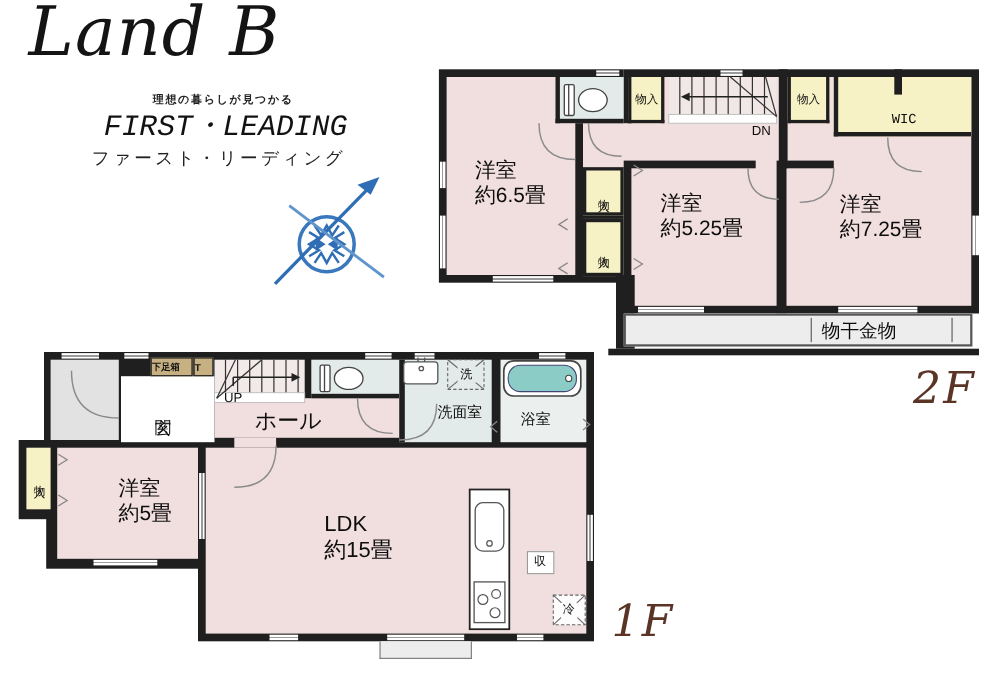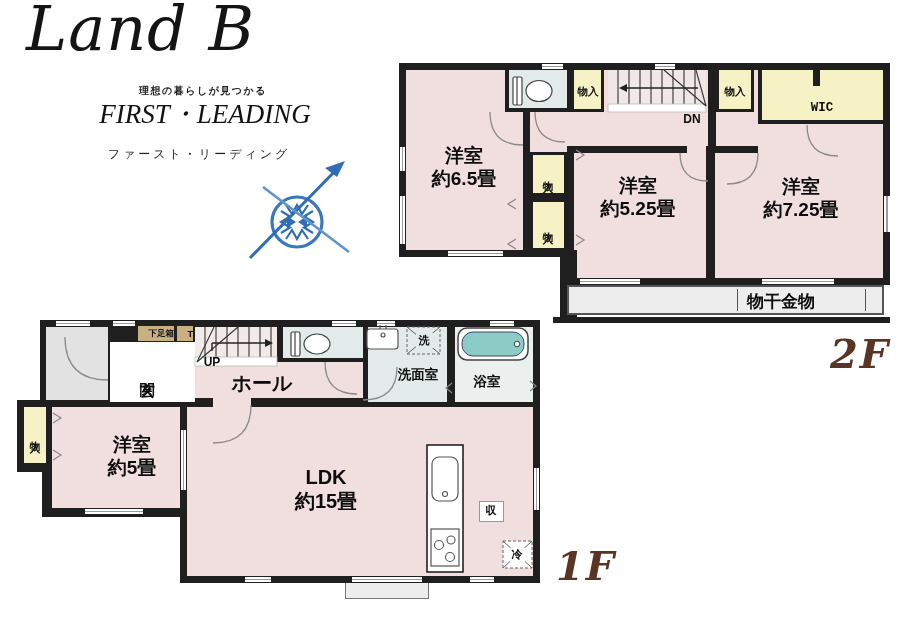--- a/index.html
+++ b/index.html
@@ -5,39 +5,39 @@
   html,body{margin:0;padding:0;background:#fff}
   #canvas{position:relative;width:900px;height:635px;background:#fff;
           font-family:"Liberation Sans",sans-serif;overflow:hidden}
   .wall{position:absolute;background:var(--wall)}
   .fill{position:absolute}
   .pink{background:var(--room_pink)}
   .mint{background:var(--sanitary_mint)}
   .gray{background:var(--porch_gray)}
   .closet{position:absolute;background:var(--closet_yellow);border:3px solid var(--wall);box-sizing:border-box}
   .woodbox{position:absolute;background:var(--wood_tan);border:1.5px solid #222;box-sizing:border-box;
-           display:flex;align-items:center;justify-content:flex-end;font-size:9px;font-weight:700;color:#111}
+           display:flex;align-items:center;justify-content:flex-start;font-size:9px;font-weight:700;color:#111}
   .win-h{position:absolute;background:linear-gradient(to bottom,#fff 36%,#9a9a9a 36%,#9a9a9a 62%,#fff 62%)}
   .win-v{position:absolute;background:linear-gradient(to right,#fff 36%,#9a9a9a 36%,#9a9a9a 62%,#fff 62%)}
-  .lbl{position:absolute;transform:translate(-50%,-50%);white-space:pre-line;text-align:center;
-       color:#0d0d0d;font-weight:700;line-height:1.22}
+  .lbl{position:absolute;transform:translate(-50%,-50%);white-space:pre-line;text-align:left;
+       color:#0d0d0d;font-weight:400;line-height:1.22}
   .lbl-v{writing-mode:vertical-rl;text-orientation:upright;letter-spacing:1px}
   .floor-label{position:absolute;font-family:"DejaVu Serif",serif;font-style:italic;
-               color:var(--floor_label_brown);font-size:40px;font-weight:700;letter-spacing:2px}
+               color:var(--floor_label_brown);font-size:40px;font-weight:400;letter-spacing:2px}
   .script{font-family:"DejaVu Serif",serif;font-style:italic}
   #brand-script{position:absolute;left:26px;top:-8px;font-size:62px;color:#141414;letter-spacing:1px}
   #fl-box{position:absolute;left:46px;top:89px;width:54px;height:54px;border:2.5px solid var(--logo_gold);
           background:#fff;box-sizing:border-box;padding:3px}
   #fl-inner{width:100%;height:100%;background:linear-gradient(135deg,#efa3ad,var(--logo_pink));
             display:flex;align-items:center;justify-content:center;color:#fff;font-size:27px}
   #tagline{position:absolute;left:203px;top:84px;transform:translateX(-50%);font-size:10px;
            letter-spacing:1.5px;color:#222;white-space:nowrap;font-weight:700}
   #company-en{position:absolute;left:205px;top:96px;transform:translateX(-50%);font-size:27px;
-              font-family:Liberation Serif, serif;font-style:italic;color:#121212;white-space:nowrap}
-  #company-kana{position:absolute;left:199px;top:146px;transform:translateX(-50%);font-size:12px;
+              font-family:Liberation Mono, monospace;font-style:italic;color:#121212;white-space:nowrap}
+  #company-kana{position:absolute;left:199px;top:134px;transform:translateX(-50%);font-size:16px;
                 letter-spacing:3px;color:#222;white-space:nowrap}
   #balcony{position:absolute;left:567px;top:285px;width:317px;height:30px;background:var(--balcony_gray);
            border:2px solid #555;box-sizing:border-box}
   #balcony .divider{position:absolute;top:2px;bottom:2px;border-left:1.5px solid #555}
   #terrace{position:absolute;left:345px;top:583px;width:84px;height:16px;background:var(--balcony_gray);
            border:1.5px solid #777;border-top:none;box-sizing:border-box}
   #disclaimer{position:absolute;right:7px;top:604px;font-size:13.5px;color:#222;letter-spacing:0.5px}
   #storage-box{position:absolute;left:479px;top:501px;width:25px;height:21px;background:#fff;border:1px solid #999;box-sizing:border-box}
   svg{position:absolute;left:0;top:0;pointer-events:none}
 </style>

